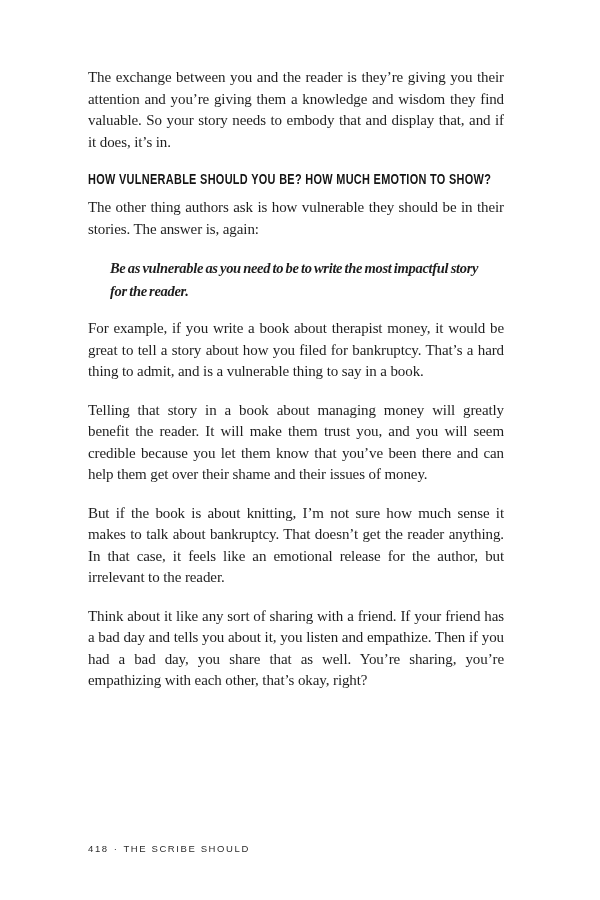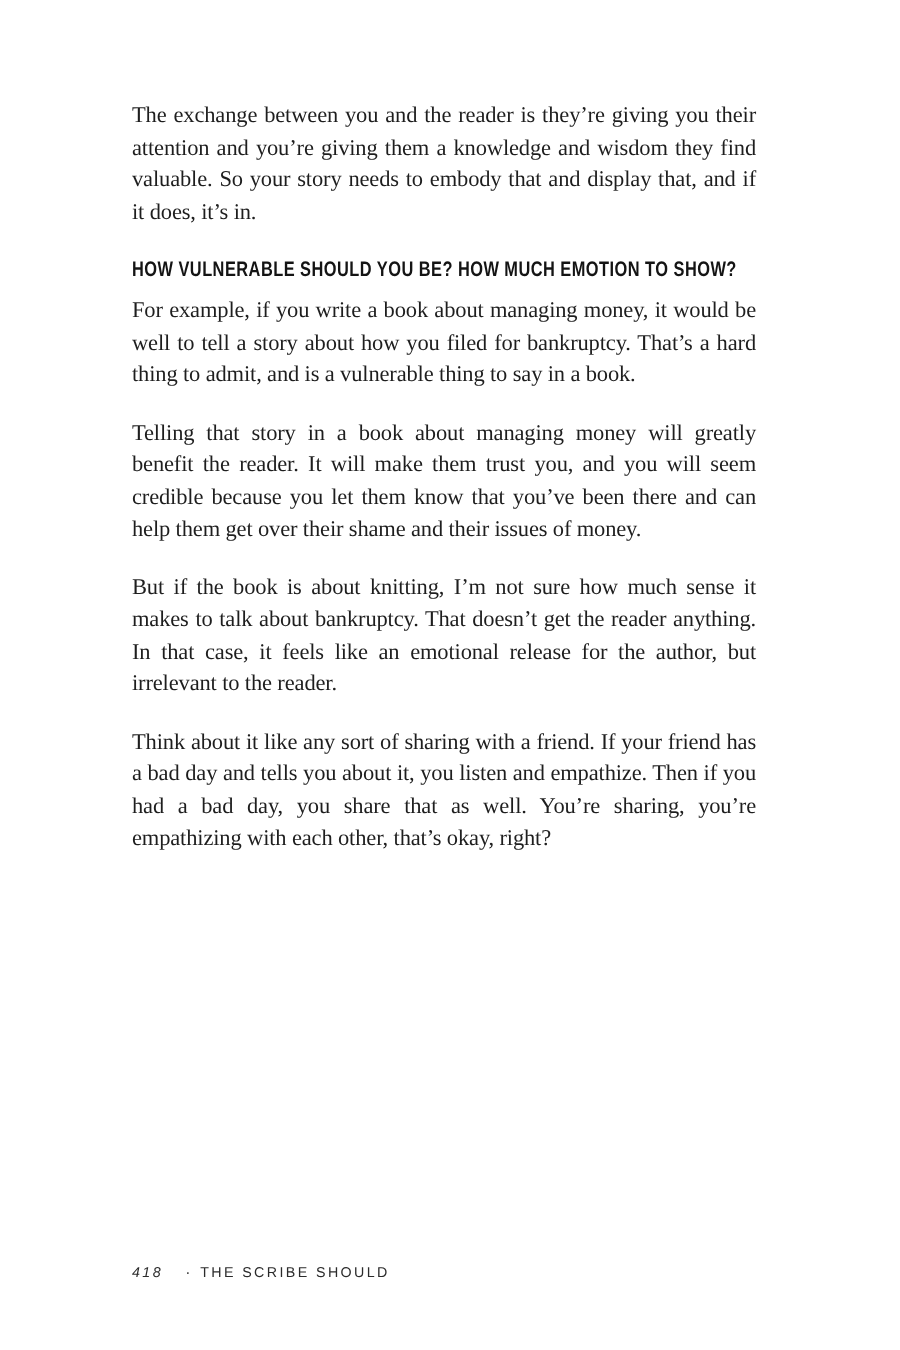--- a/index.html
+++ b/index.html
@@ -50,35 +50,40 @@
   .page-footer {
     position: absolute;
     left: 88px;
     top: 843px;
     font-family: "Liberation Sans", sans-serif;
     font-size: 9.5px;
     letter-spacing: 1.6px;
     color: var(--footer, #2b2b2b);
     white-space: nowrap;
   }
-  .page-footer .page-number { margin-right: 15px; font-style: italic; }
+  .page-footer .page-number { margin-right: 5px; }
   .page-footer .sep { margin-right: 5px; }
 </style>
 </head>
 <body>
 
 <div class="page" style="--bg: #ffffff; --ink: #1e1e1e; --heading: #141414; --footer: #2b2b2b;">
 
   <p class="body-par">The exchange between you and the reader is they’re giving you their attention and you’re giving them a knowledge and wisdom they find valuable. So your story needs to embody that and display that, and if it does, it’s in.</p>
 
   <h2 class="section-heading">HOW VULNERABLE SHOULD YOU BE? HOW MUCH EMOTION TO SHOW?</h2>
 
+  <p class="body-par">The other thing authors ask is how vulnerable they should be in their stories. The answer is, again:</p>
 
+  <blockquote class="pull-quote">
+    <div class="pull-quote-line">Be as vulnerable as you need to be to write the most impactful story</div>
+    <div class="pull-quote-line">for the reader.</div>
+  </blockquote>
 
-  <p class="body-par">For example, if you write a book about managing money, it would be well to tell a story about how you filed for bankruptcy. That’s a hard thing to admit, and is a vulnerable thing to say in a book.</p>
+  <p class="body-par">For example, if you write a book about therapist money, it would be great to tell a story about how you filed for bankruptcy. That’s a hard thing to admit, and is a vulnerable thing to say in a book.</p>
 
   <p class="body-par">Telling that story in a book about managing money will greatly benefit the reader. It will make them trust you, and you will seem credible because you let them know that you’ve been there and can help them get over their shame and their issues of money.</p>
 
   <p class="body-par">But if the book is about knitting, I’m not sure how much sense it makes to talk about bankruptcy. That doesn’t get the reader anything. In that case, it feels like an emotional release for the author, but irrelevant to the reader.</p>
 
 
   <p class="body-par">Think about it like any sort of sharing with a friend. If your friend has a bad day and tells you about it, you listen and empathize. Then if you had a bad day, you share that as well. You’re sharing, you’re empathizing with each other, that’s okay, right?</p>
 
   <div class="page-footer">
     <span class="page-number">418</span><span class="sep">·</span><span>THE SCRIBE SHOULD</span>

